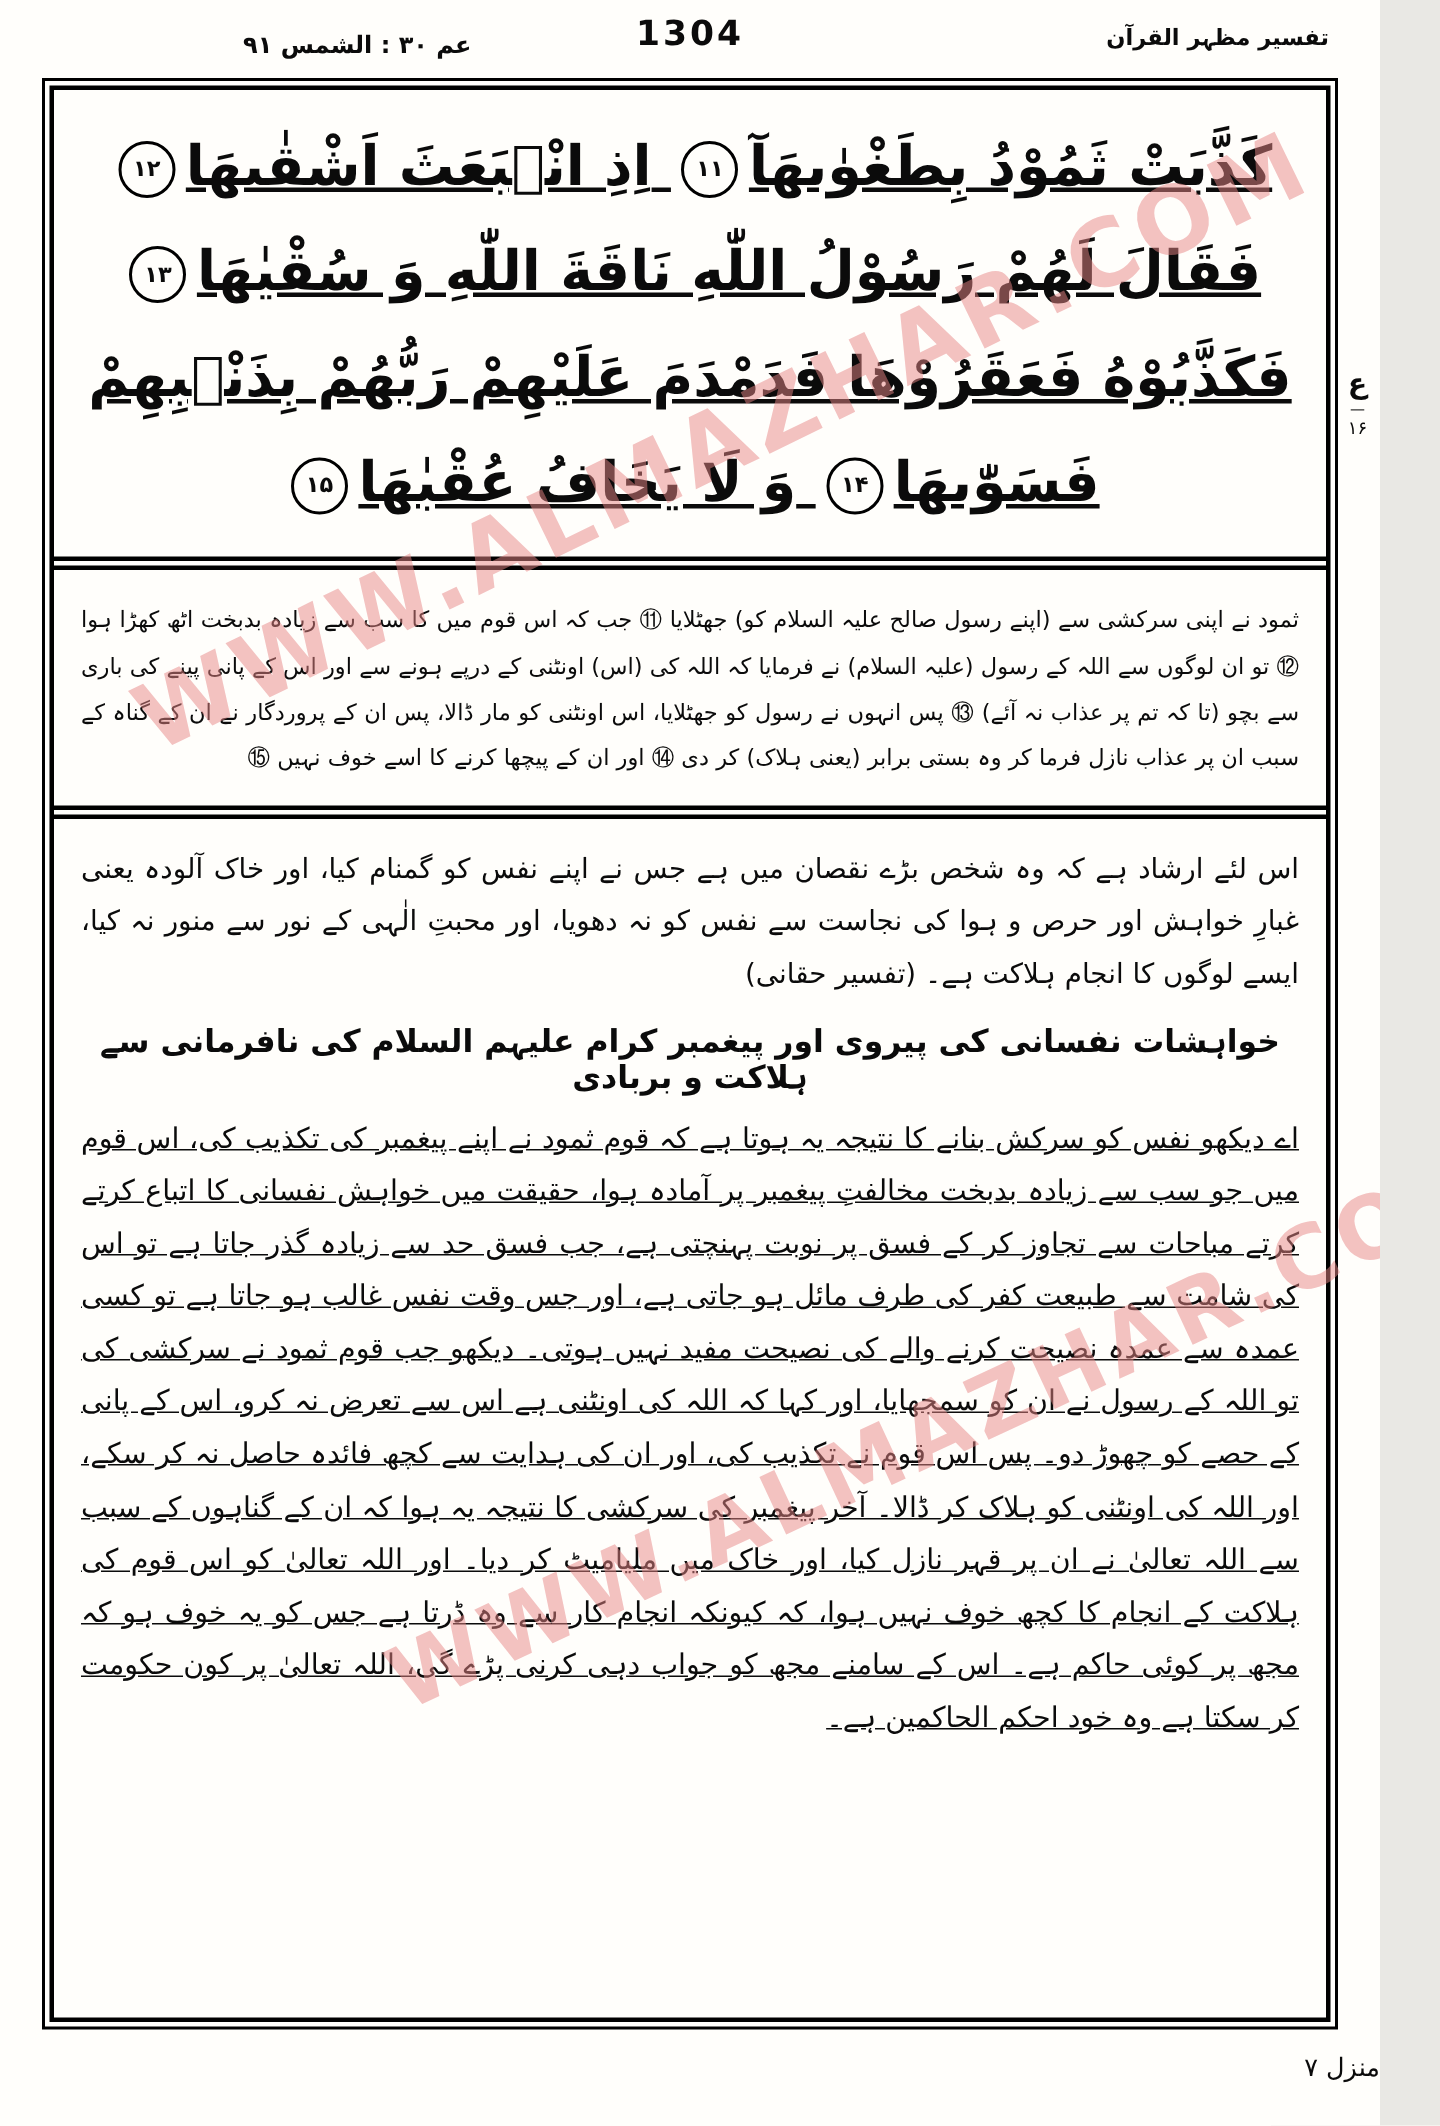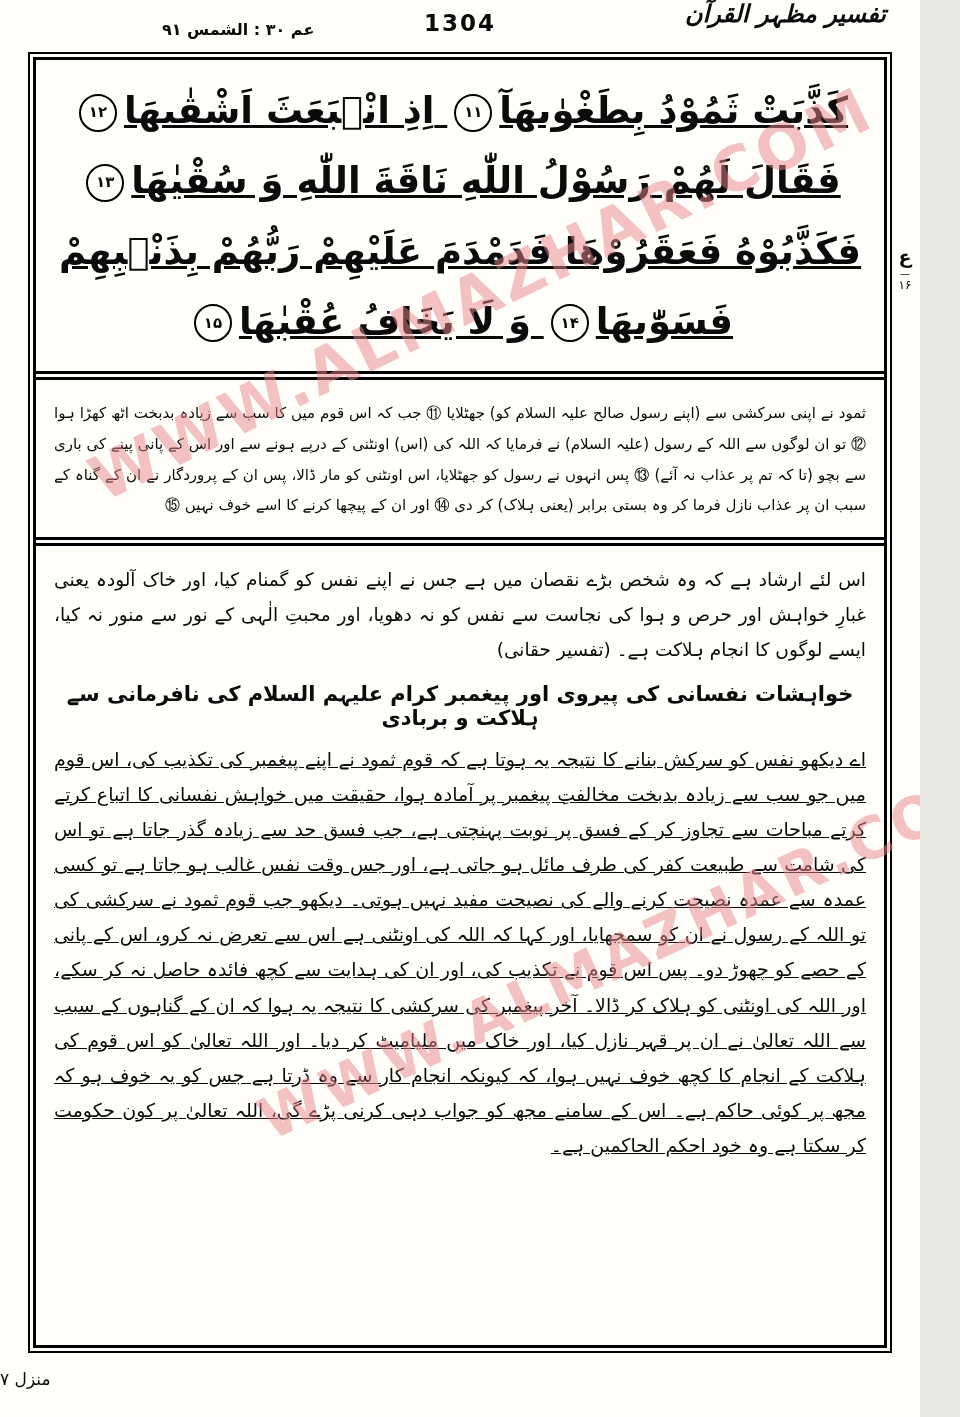--- a/index.html
+++ b/index.html
@@ -7,21 +7,21 @@
     width:960px; height:1417px;
     background:#e9e8e4;
     font-family:"DejaVu Sans", sans-serif;
   }
   .page {
     position:relative; width:920px; height:1417px;
     background:#fffefb; overflow:hidden; color:#0b0b0b;
   }
   
   .hdr { position:absolute; top:0; left:0; right:0; height:50px; direction:rtl; }
-  .hdr-right { position:absolute; right:34px; top:0; font-size:24px; font-weight:bold;font-style:italic; }
+  .hdr-right { position:absolute; right:34px; top:16px; font-size:15px; font-weight:bold; }
   .hdr-center { position:absolute; left:0; right:0; top:10px; text-align:center; font-size:23px; font-weight:bold; letter-spacing:2px; }
   .hdr-left { position:absolute; left:162px; top:20px; font-size:16px; font-weight:bold; }
   
   .frame {
     position:absolute; left:28px; right:28px; top:52px; bottom:64px;
     border:2px solid #000; padding:3px; background:#fffefb;
   }
   .frame-inner {
     width:100%; height:100%; box-sizing:border-box;
     border:3px solid #000; padding:4px 14px; overflow:hidden;
@@ -57,21 +57,21 @@
     padding:12px 0 8px;
   }
   .body-text {
     text-align:justify; font-size:19px; line-height:1.85;
     padding:4px 4px 0;
     text-decoration:underline;
   }
   
   .footer {
     position:absolute; bottom:28px; left:0; right:0;
-    text-align:left; font-size:17px; direction:rtl;
+    text-align:right; font-size:17px; direction:rtl;
   }
   
   .margin-note {
     position:absolute; right:4px; top:246px; width:22px;
     text-align:center; direction:rtl; line-height:1.15;
   }
   .margin-note .sym { display:block; font-size:19px; font-weight:bold; }
   .margin-note .dash { display:block; font-size:10px; }
   .margin-note .num { display:block; font-size:12px; }
   

